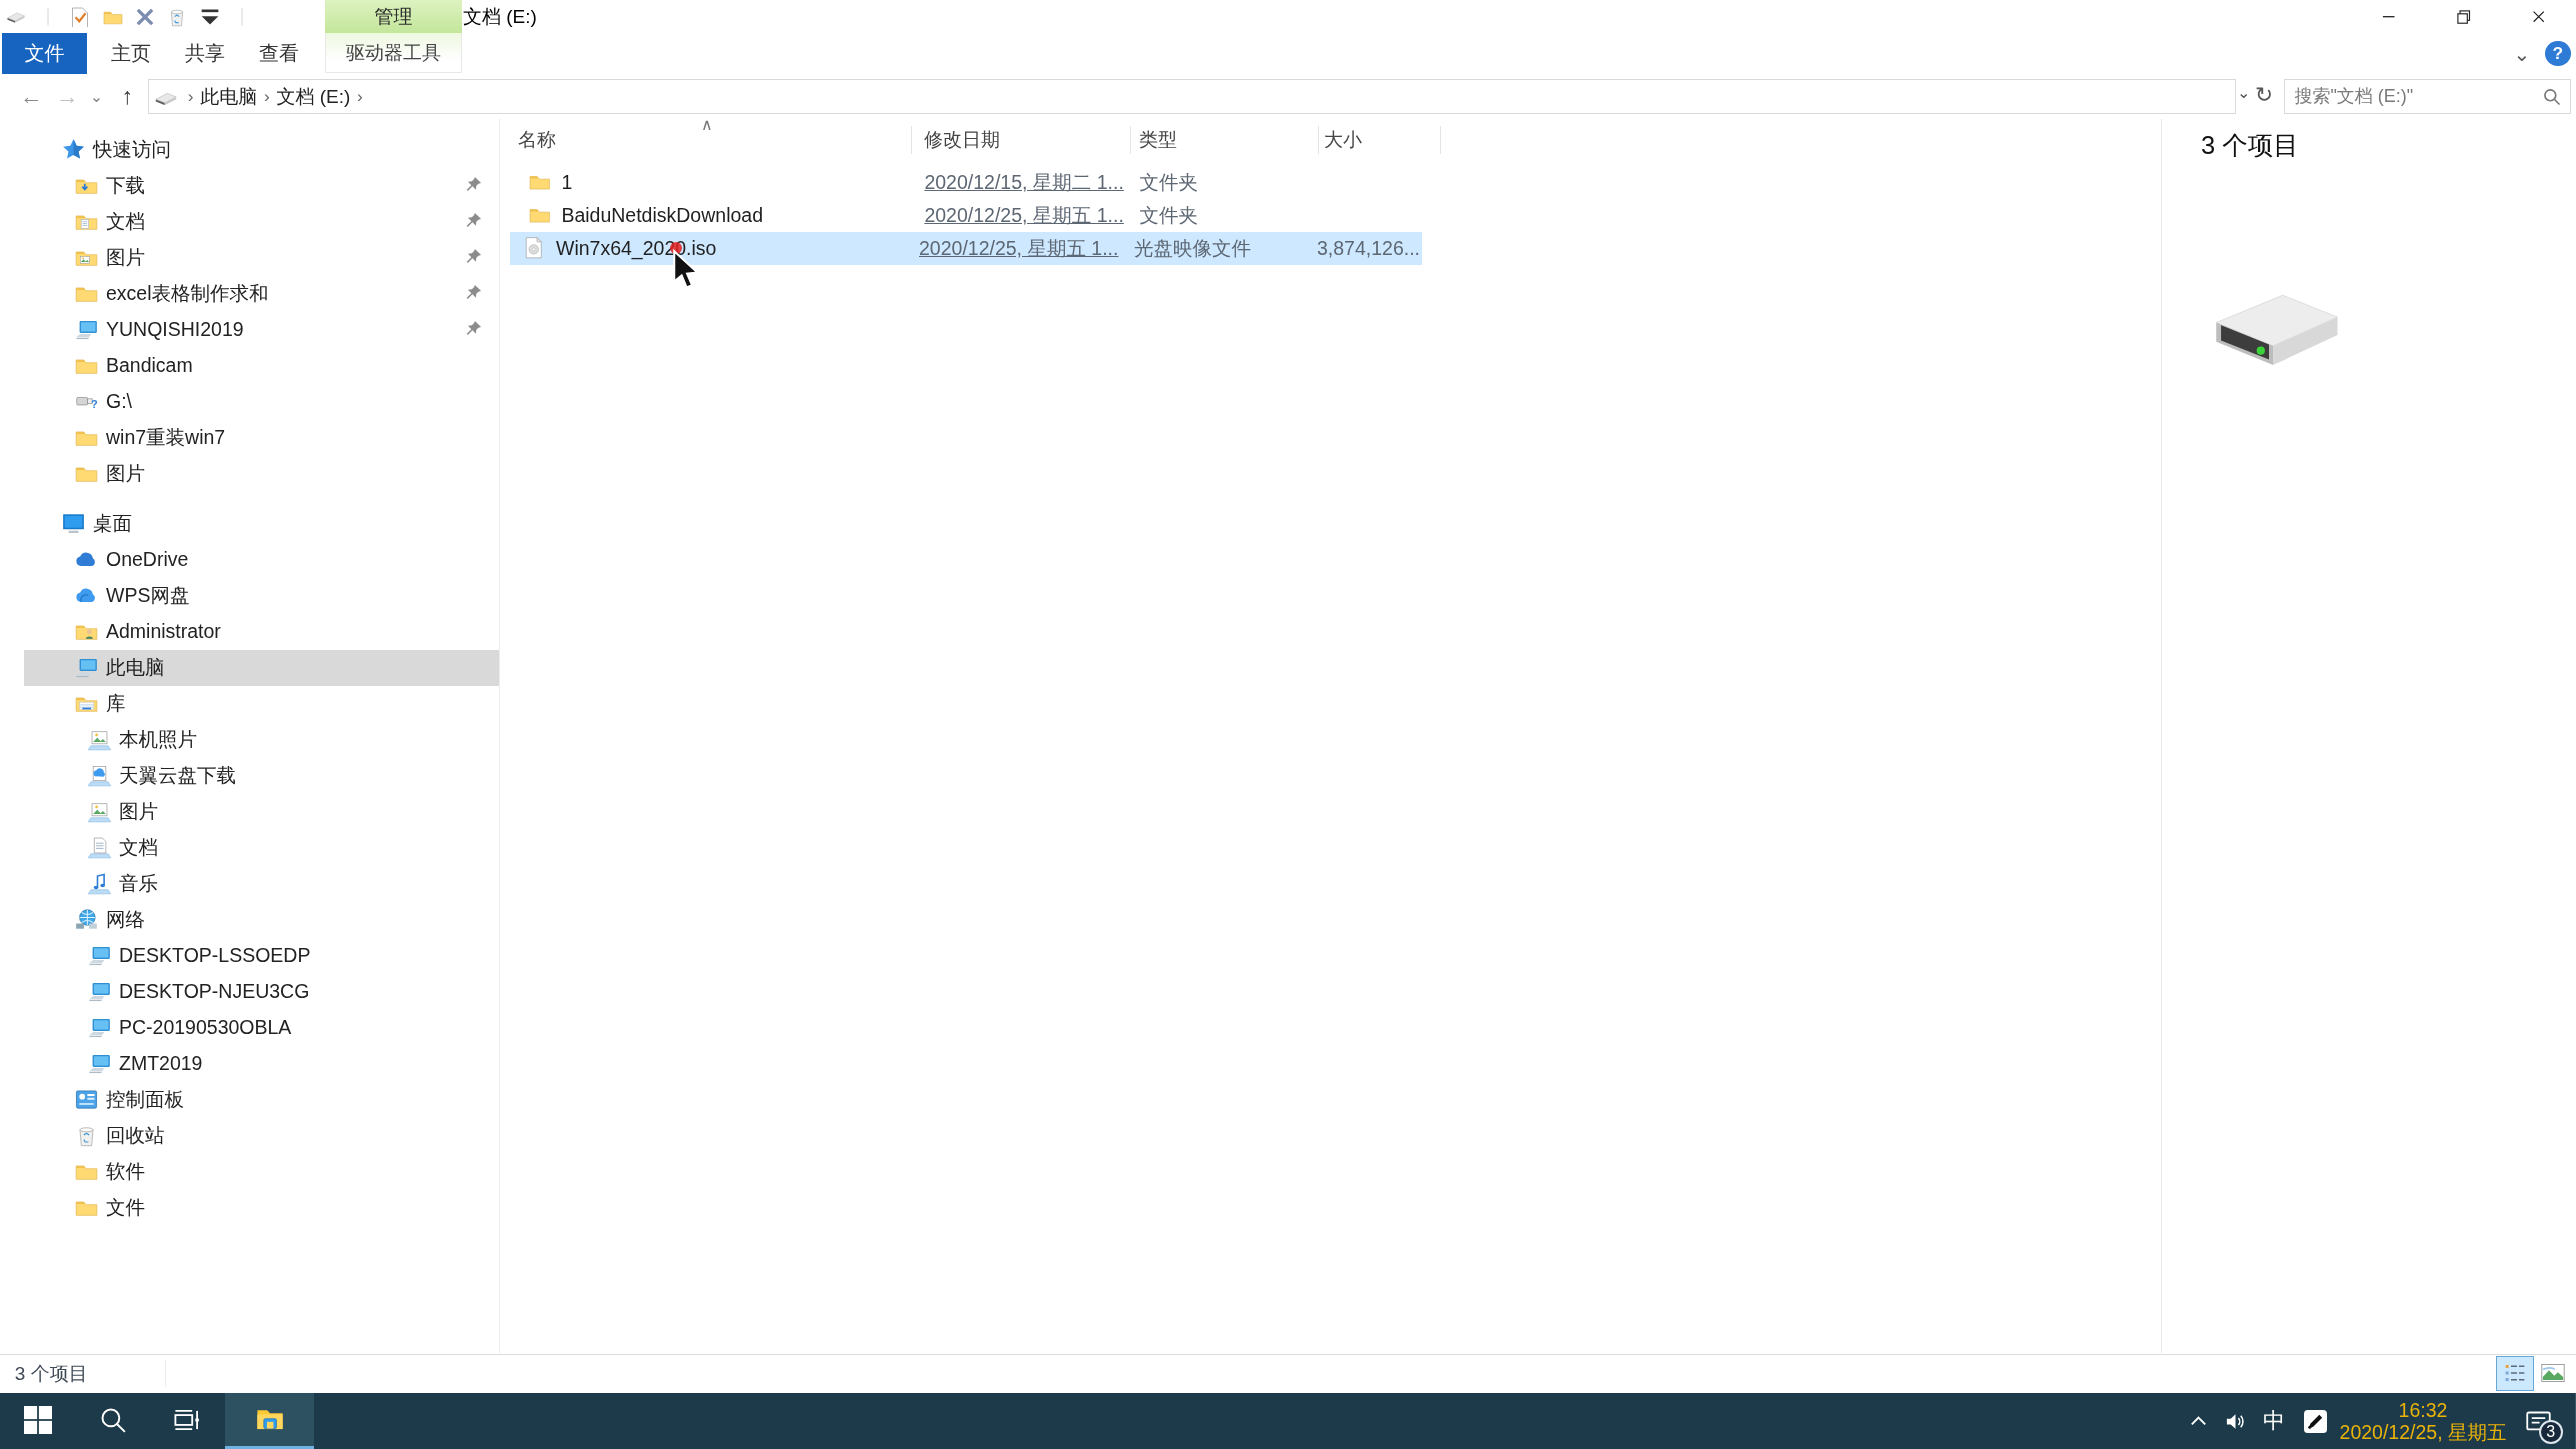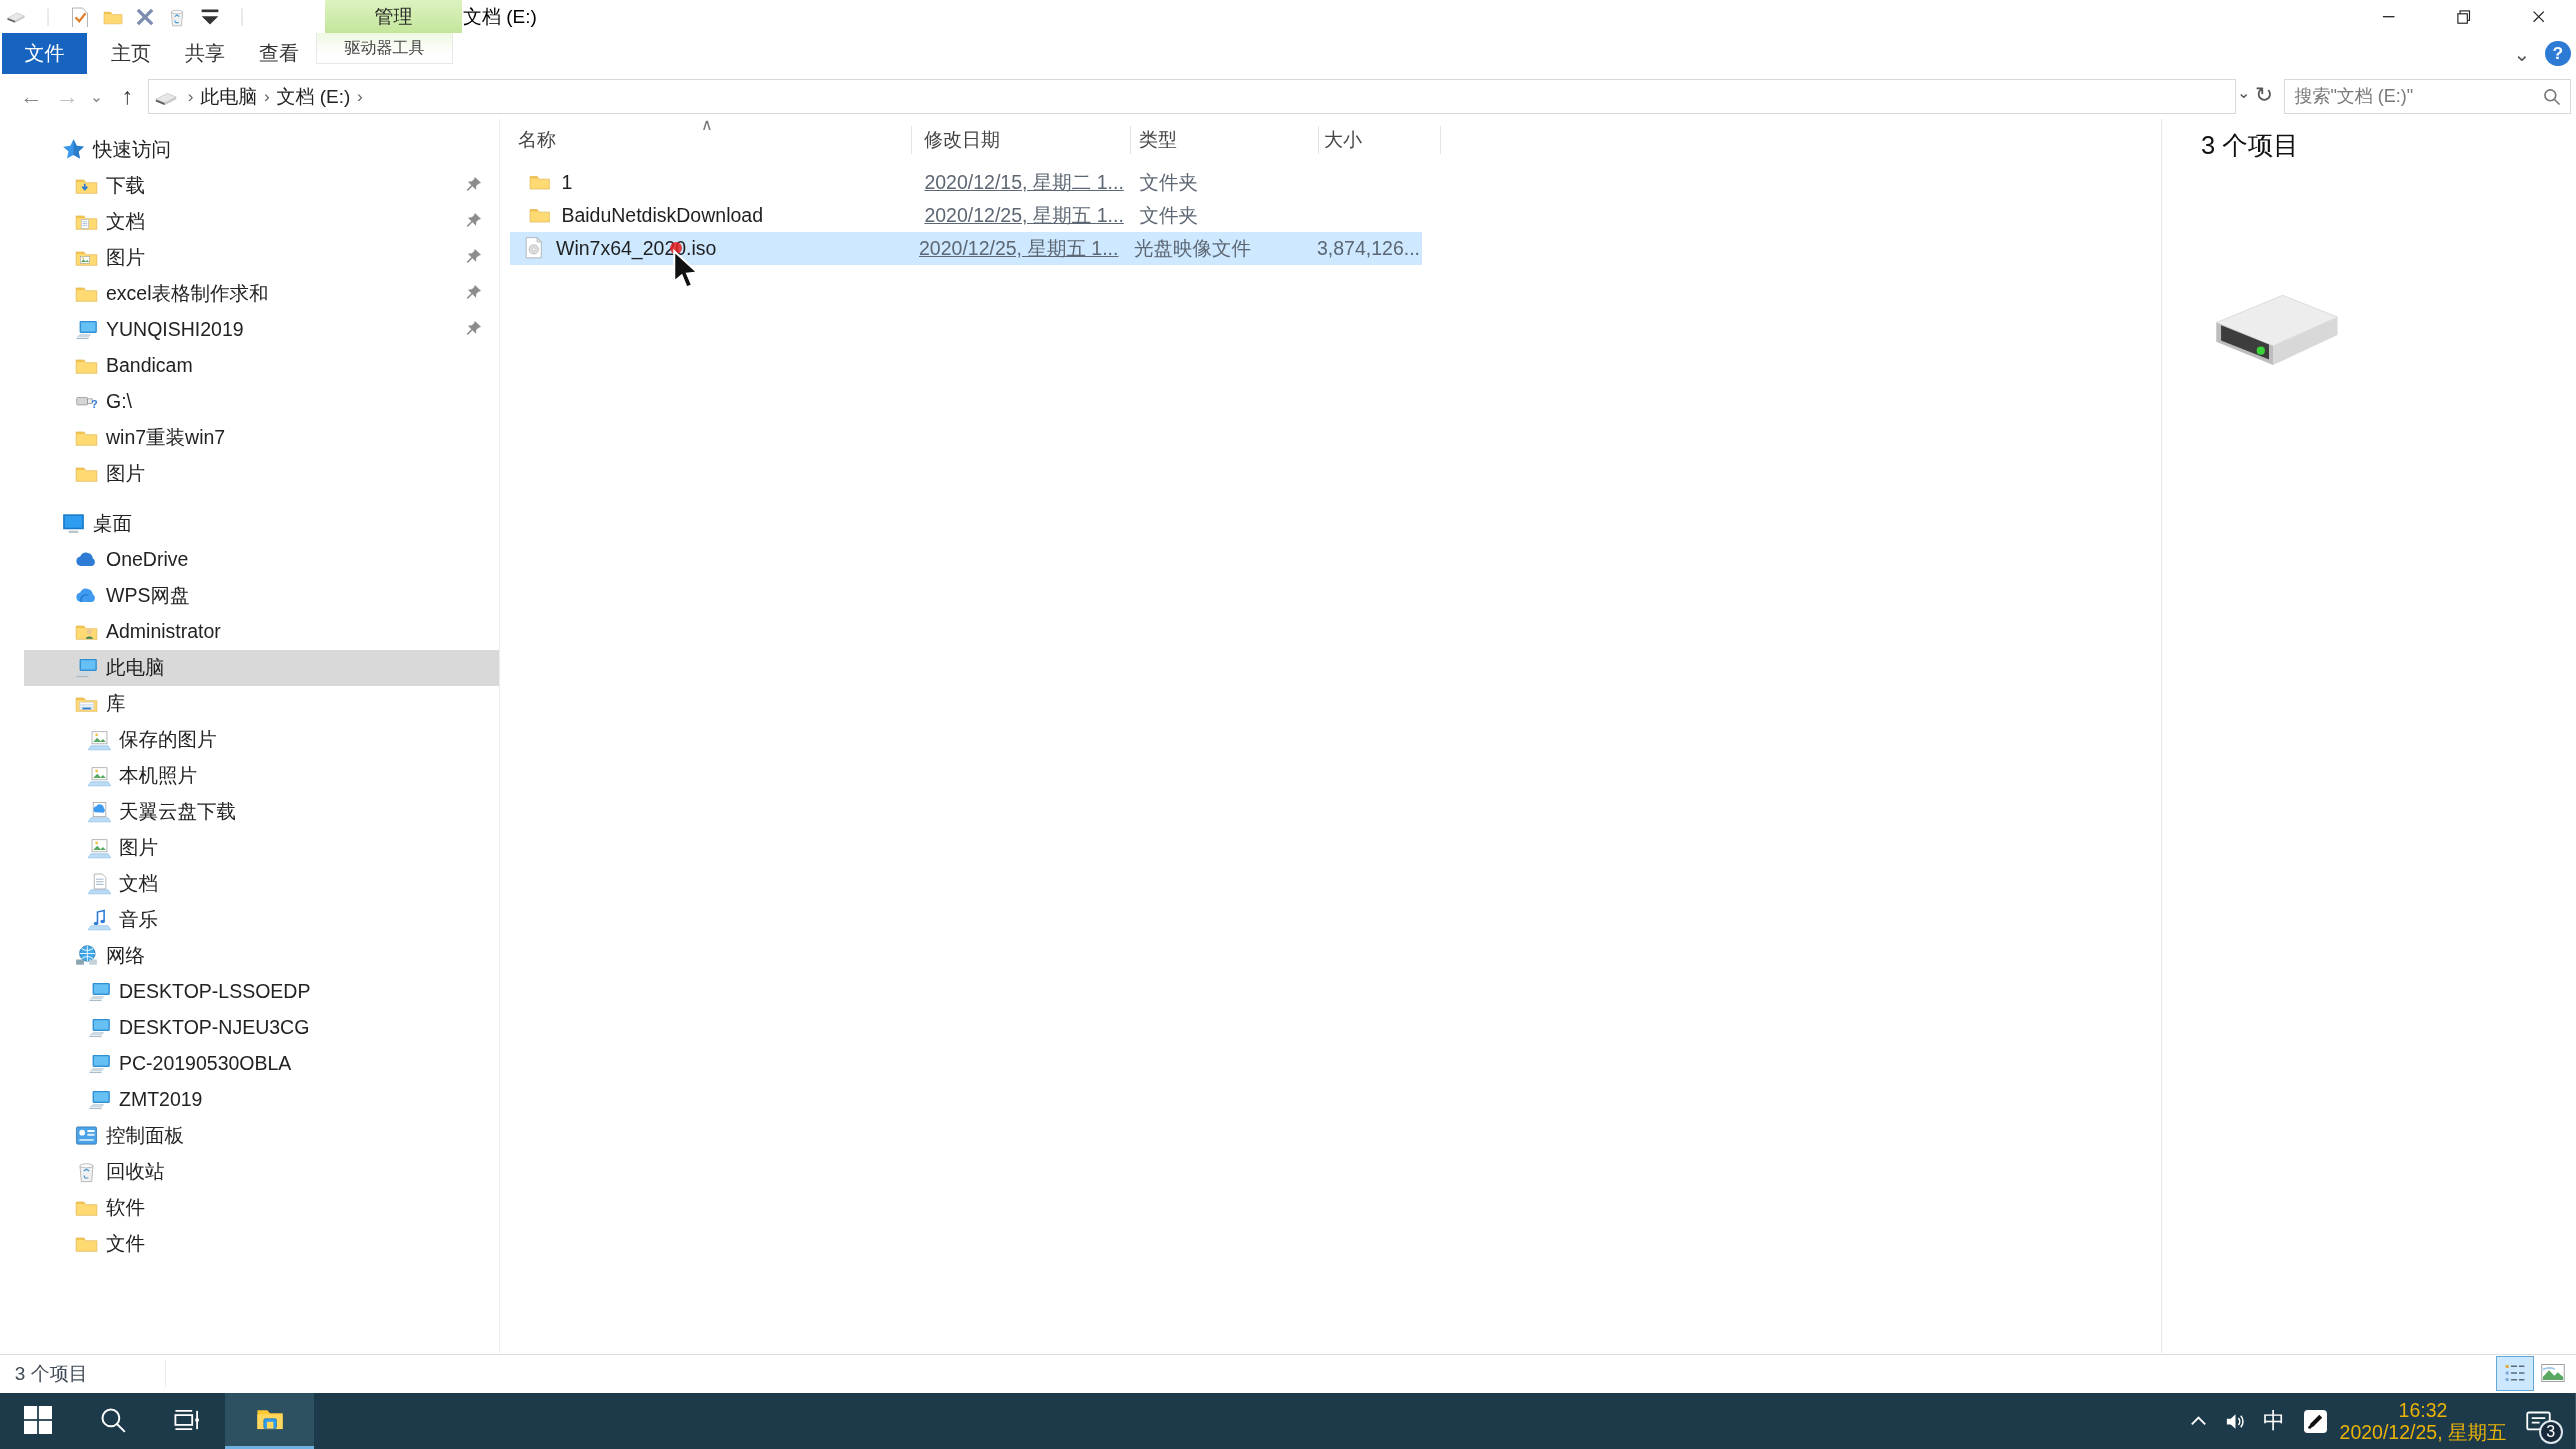--- a/index.html
+++ b/index.html
@@ -18,23 +18,23 @@
   .win-controls{position:absolute;right:0;top:0;height:33px;display:flex;}
   .wbtn{width:75px;height:33px;display:flex;align-items:center;justify-content:center;font-size:20px;color:#222;}
   .wbtn svg{width:17.4px;height:17.4px;}
 
   
   .tabrow{position:absolute;left:0;top:33px;width:2576px;height:41px;background:#fff;border-bottom:1.3px solid #e4e4e4;}
   .tab-file{position:absolute;left:2px;top:0;width:85px;height:41px;background:#1764c0;color:#fff;
       display:flex;align-items:center;justify-content:center;font-size:20px;}
   .tabs{position:absolute;left:94px;top:0;height:41px;display:flex;}
   .tab{width:74px;height:41px;display:flex;align-items:center;justify-content:center;font-size:20px;color:#333;}
-  .tab-ctx{position:absolute;left:316px;top:0;width:137px;height:31px;
+  .tab-ctx{position:absolute;left:325px;top:0;width:137px;height:40px;
       background:linear-gradient(#eef8e0,#ffffff 70%);border:1.3px solid #e8e8e8;border-top:none;box-sizing:border-box;
-      display:flex;align-items:center;justify-content:center;font-size:16px;color:#444;}
+      display:flex;align-items:center;justify-content:center;font-size:19px;color:#444;}
   .ribbon-right{position:absolute;right:5.4px;top:0;height:41px;display:flex;align-items:center;gap:14.8px;}
   .rr-chev{font-size:20px;color:#555;}
   .rr-help{width:25.5px;height:25.5px;border-radius:50%;background:#2e7bd6;color:#fff;font-size:17.4px;
       display:flex;align-items:center;justify-content:center;font-weight:bold;}
 
   
   .addrrow{position:absolute;left:0;top:74px;width:2576px;height:46px;background:#fff;
       border-bottom:1.3px solid #e6e6e6;box-sizing:border-box;}
   .nav-ic{position:absolute;top:0;height:44px;display:flex;align-items:center;justify-content:center;font-size:23px;}
   .addr-field{position:absolute;left:148px;top:5.4px;width:2088px;height:35px;border:1.3px solid #d9d9d9;box-sizing:border-box;
@@ -387,30 +387,20 @@
       </div>
       <div class="srow" data-depth="1">
         <span class="sicon"><svg viewBox="0 0 20 16">
             <path d="M1 3.2h6.6l2 2.4H19v9.2H1z" fill="#ffd972" stroke="#dfb550" stroke-width="0.6"></path>
             <path d="M1 3.2h6.6l1.3 1.7H1z" fill="#efc14f"></path>
             <rect x="4" y="6.8" width="12.4" height="6.6" fill="#fdfdfd" stroke="#c2c2c2" stroke-width="0.5"></rect>
             <path d="M4.4 9.2h11.6M4.4 11.2h11.6" stroke="#a8c8e4" stroke-width="0.7"></path>
             <rect x="6.4" y="11.6" width="7.6" height="1.5" fill="#2f7cd6"></rect>
           </svg></span>
         <span class="slabel">库</span>
-
-      </div>
-      <div class="srow" data-depth="2">
-        <span class="sicon"><svg viewBox="0 0 16 16">
-            <path d="M2 12.4h12l1.8 2.8H.2z" fill="#bcdcf5" stroke="#8fc0e8" stroke-width="0.5"></path>
-            <rect x="2.8" y="2.6" width="10.4" height="8.4" fill="#fff" stroke="#9a9a9a" stroke-width="0.5"></rect>
-            <path d="M3.6 9.8l2.8-3 2.4 2.4 1.6-1.6 2 2.2z" fill="#58a862"></path>
-            <circle cx="6" cy="4.8" r="1" fill="#f0c04a"></circle>
-          </svg></span>
-        <span class="slabel">保存的图片</span>
 
       </div>
       <div class="srow" data-depth="2">
         <span class="sicon"><svg viewBox="0 0 16 16">
             <path d="M2 12.4h12l1.8 2.8H.2z" fill="#bcdcf5" stroke="#8fc0e8" stroke-width="0.5"></path>
             <rect x="2.8" y="2.6" width="10.4" height="8.4" fill="#fff" stroke="#9a9a9a" stroke-width="0.5"></rect>
             <path d="M3.6 9.8l2.8-3 2.4 2.4 1.6-1.6 2 2.2z" fill="#58a862"></path>
             <circle cx="6" cy="4.8" r="1" fill="#f0c04a"></circle>
           </svg></span>
         <span class="slabel">本机照片</span>

